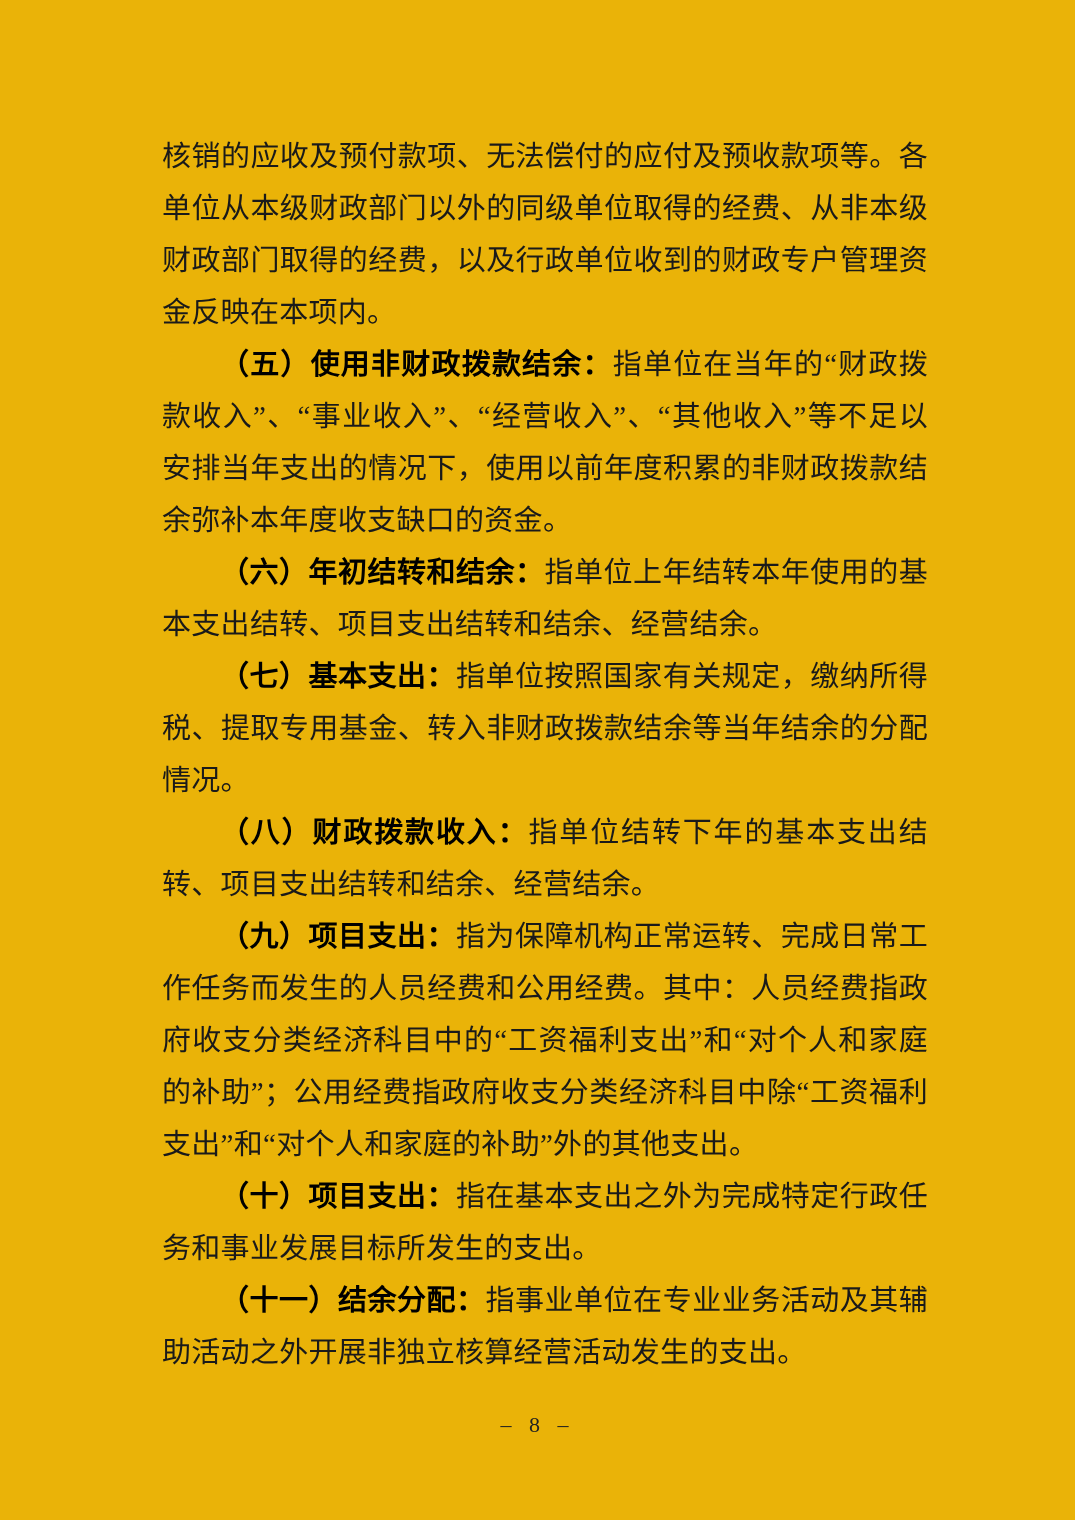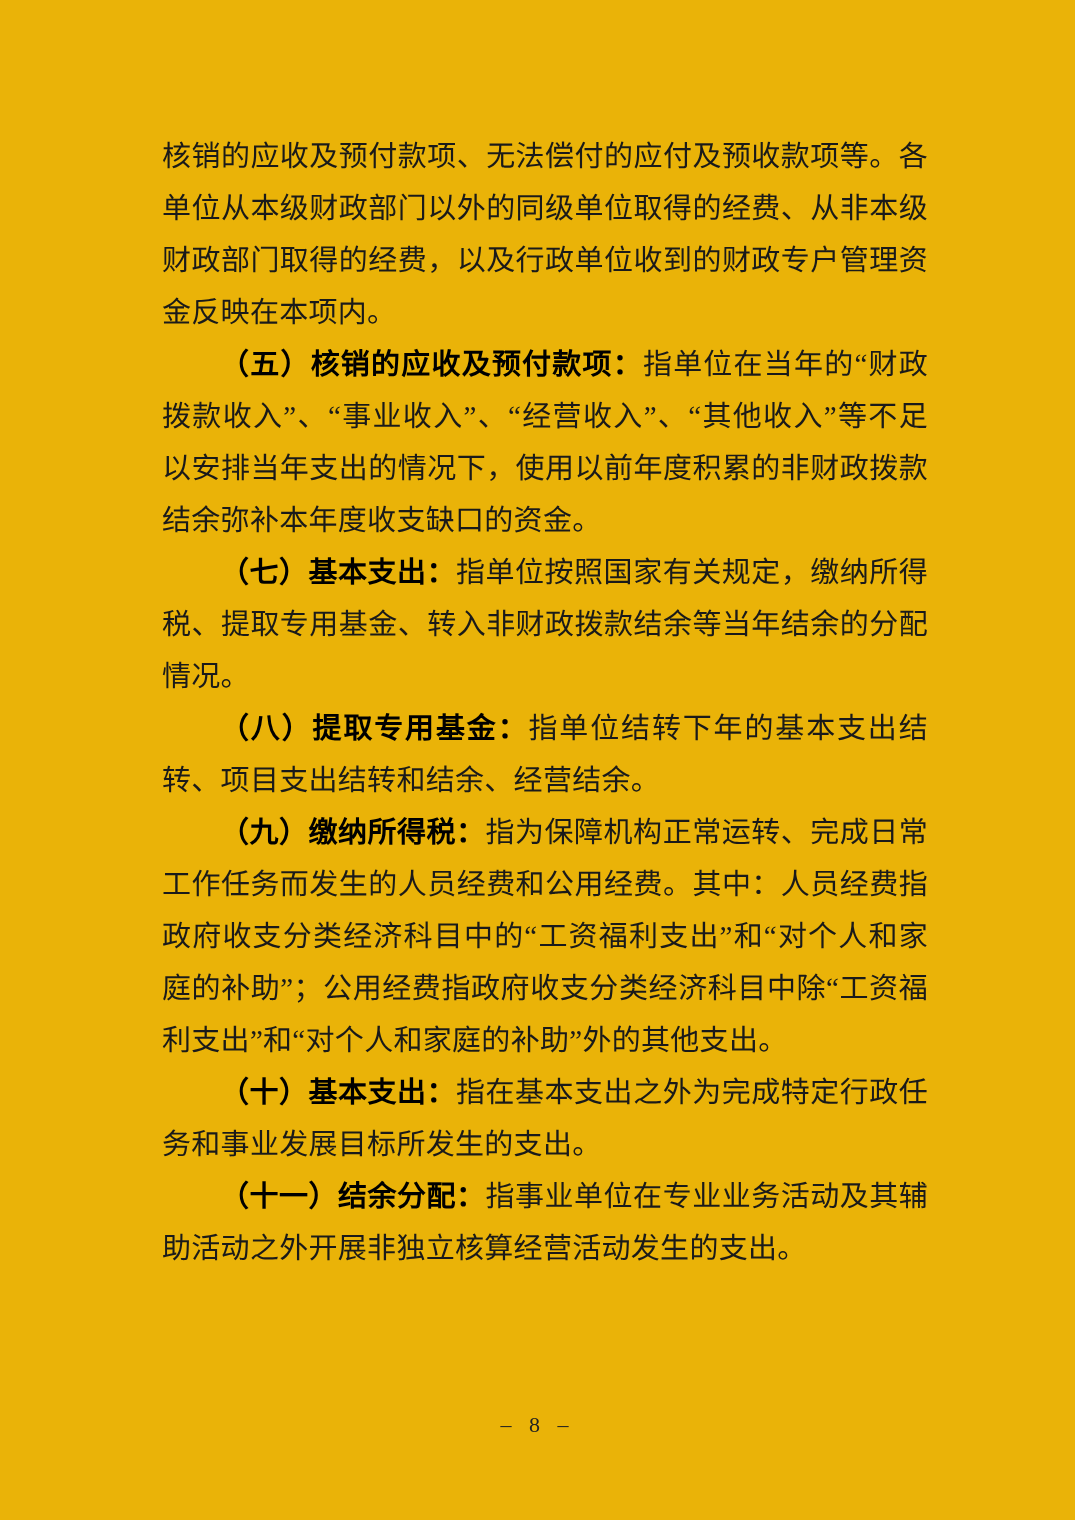--- a/index.html
+++ b/index.html
@@ -49,21 +49,22 @@
     letter-spacing: 6px;
     color: #222222;
   }
 </style>
 </head>
 <body>
 
 <div class="page">
   <div class="content">
       <p class="para">核销的应收及预付款项、无法偿付的应付及预收款项等。各单位从本级财政部门以外的同级单位取得的经费、从非本级财政部门取得的经费，以及行政单位收到的财政专户管理资金反映在本项内。</p>
-      <p class="para indent"><span class="heading">（五）核销的应收及预付款项：</span>指单位在当年的“财政拨款收入”、“事业收入”、“经营收入”、“其他收入”等不足以安排当年支出的情况下，使用以前年度积累的非财政拨款结余弥补本年度收支缺口的资金。</p>
+      <p class="para indent"><span class="heading">（五）使用非财政拨款结余：</span>指单位在当年的“财政拨款收入”、“事业收入”、“经营收入”、“其他收入”等不足以安排当年支出的情况下，使用以前年度积累的非财政拨款结余弥补本年度收支缺口的资金。</p>
+      <p class="para indent"><span class="heading">（六）年初结转和结余：</span>指单位上年结转本年使用的基本支出结转、项目支出结转和结余、经营结余。</p>
       <p class="para indent"><span class="heading">（七）基本支出：</span>指单位按照国家有关规定，缴纳所得税、提取专用基金、转入非财政拨款结余等当年结余的分配情况。</p>
-      <p class="para indent"><span class="heading">（八）提取专用基金：</span>指单位结转下年的基本支出结转、项目支出结转和结余、经营结余。</p>
-      <p class="para indent"><span class="heading">（九）缴纳所得税：</span>指为保障机构正常运转、完成日常工作任务而发生的人员经费和公用经费。其中：人员经费指政府收支分类经济科目中的“工资福利支出”和“对个人和家庭的补助”；公用经费指政府收支分类经济科目中除“工资福利支出”和“对个人和家庭的补助”外的其他支出。</p>
-      <p class="para indent"><span class="heading">（十）基本支出：</span>指在基本支出之外为完成特定行政任务和事业发展目标所发生的支出。</p>
+      <p class="para indent"><span class="heading">（八）财政拨款收入：</span>指单位结转下年的基本支出结转、项目支出结转和结余、经营结余。</p>
+      <p class="para indent"><span class="heading">（九）项目支出：</span>指为保障机构正常运转、完成日常工作任务而发生的人员经费和公用经费。其中：人员经费指政府收支分类经济科目中的“工资福利支出”和“对个人和家庭的补助”；公用经费指政府收支分类经济科目中除“工资福利支出”和“对个人和家庭的补助”外的其他支出。</p>
+      <p class="para indent"><span class="heading">（十）项目支出：</span>指在基本支出之外为完成特定行政任务和事业发展目标所发生的支出。</p>
       <p class="para indent"><span class="heading">（十一）结余分配：</span>指事业单位在专业业务活动及其辅助活动之外开展非独立核算经营活动发生的支出。</p>
     </div>
   <div class="footer">– 8 –</div>
 </div>
 
 </body></html>

